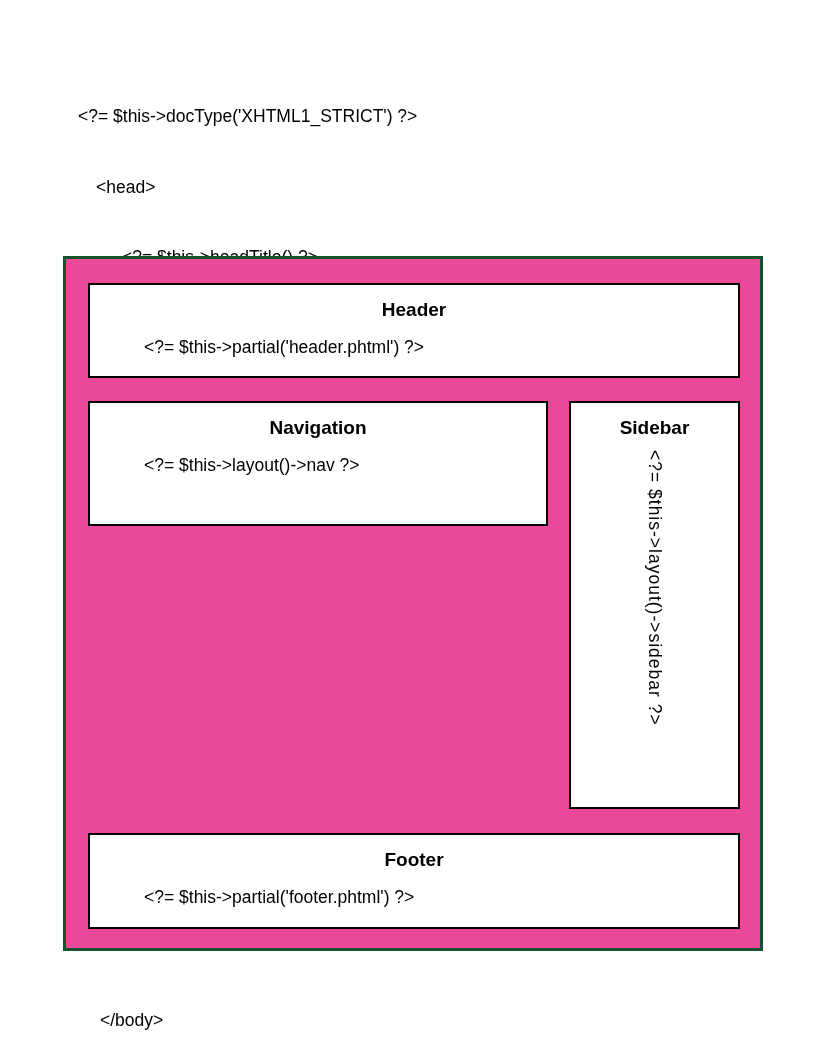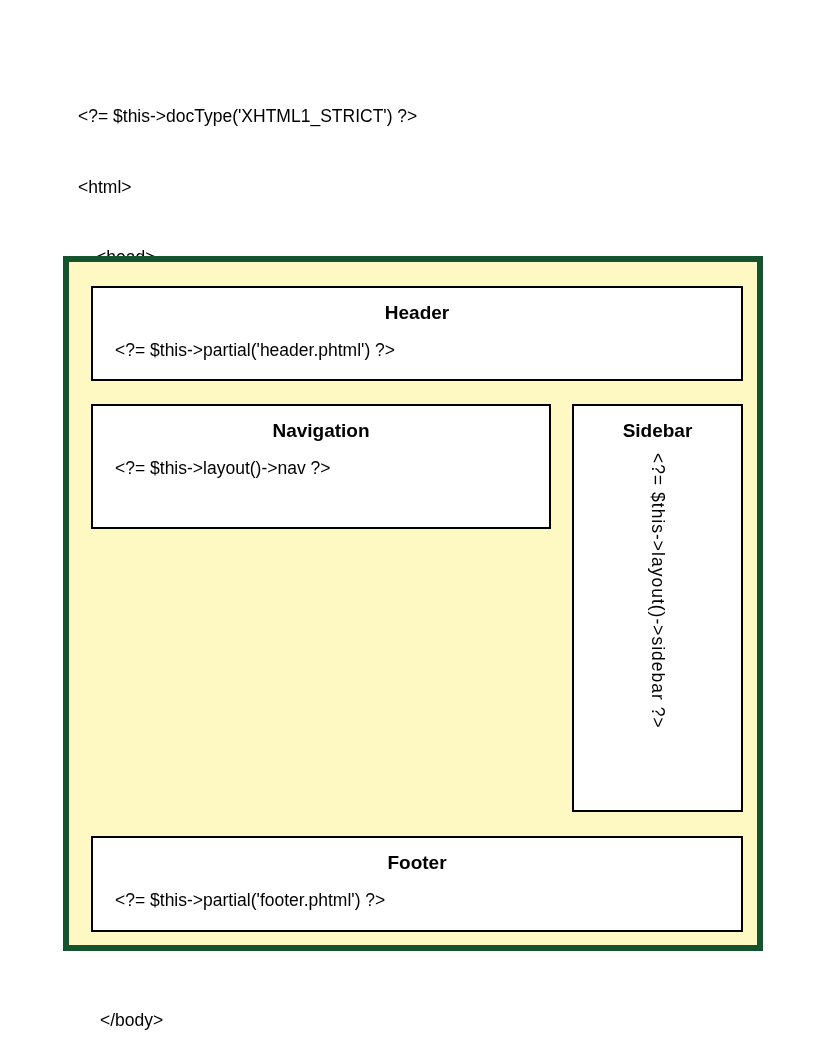--- a/index.html
+++ b/index.html
@@ -31,23 +31,23 @@
   }
   .ind0 { margin-left: 12px; }
   .ind1 { margin-left: 30px; }
   .ind2 { margin-left: 56px; }
   .outer-box {
     position: absolute;
     left: 63px;
     top: 256px;
     width: 700px;
     height: 695px;
-    border: 6px solid #14532d;
+    border: 3px solid #14532d;
     box-sizing: border-box;
-    background: #fef9c3;
+    background: #ec4899;
   }
   .inner-box {
     position: absolute;
     border: 2px solid #000000;
     box-sizing: border-box;
     background: #ffffff;
   }
   .box-header   { left: 22px;  top: 24px;  width: 652px; height: 95px; }
   .box-nav      { left: 22px;  top: 142px; width: 460px; height: 125px; }
   .box-sidebar  { left: 503px; top: 142px; width: 171px; height: 408px; }
@@ -59,40 +59,40 @@
     font-weight: bold;
     font-size: 19px;
     line-height: 24px;
   }
   .box-code {
     margin-top: 13px;
     padding-left: 22px;
     font-size: 17.5px;
     line-height: 24px;
     white-space: pre;
+    margin-left: 32px;
   }
   .sidebar-vertical-wrap {
     margin-top: 10px;
     display: flex;
     justify-content: center;
   }
   .sidebar-vertical {
     writing-mode: vertical-rl;
     text-orientation: mixed;
     font-size: 17.5px;
     letter-spacing: 1px;
     white-space: pre;
   }
 </style>
 </head>
 <body>
 
 <div class="code code-top">
   <div class="ind0">&lt;?= $this-&gt;docType('XHTML1_STRICT') ?&gt;</div>
-  <div class="ind0">&lt;html&gt;</div>
   <div class="ind1">&lt;head&gt;</div>
   <div class="ind2">&lt;?= $this-&gt;headTitle() ?&gt;</div>
   <div class="ind2">&lt;?= $this-&gt;headScript() ?&gt;</div>
   <div class="ind2">&lt;?= $this-&gt;headStylesheet() ?&gt;</div>
   <div class="ind1">&lt;/head&gt;</div>
   <div class="ind1">&lt;body&gt;</div>
 </div>
 
 <div class="outer-box">
 

